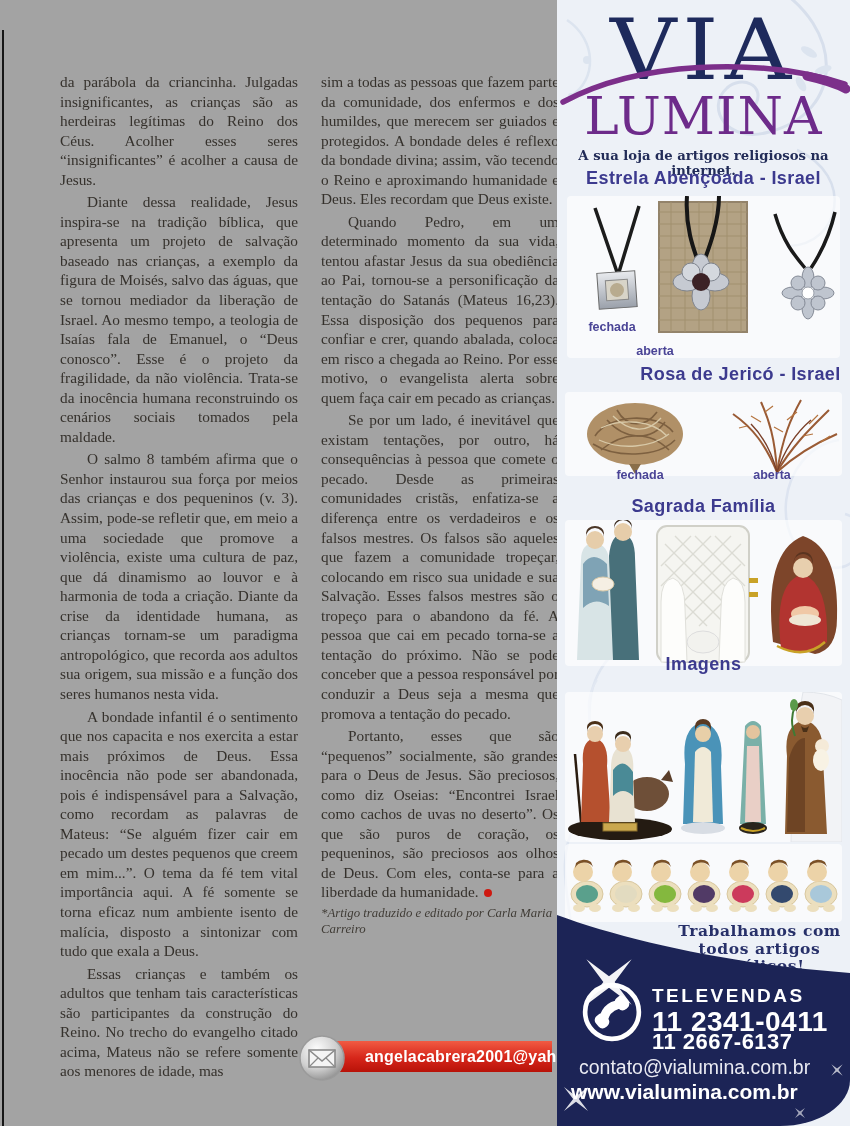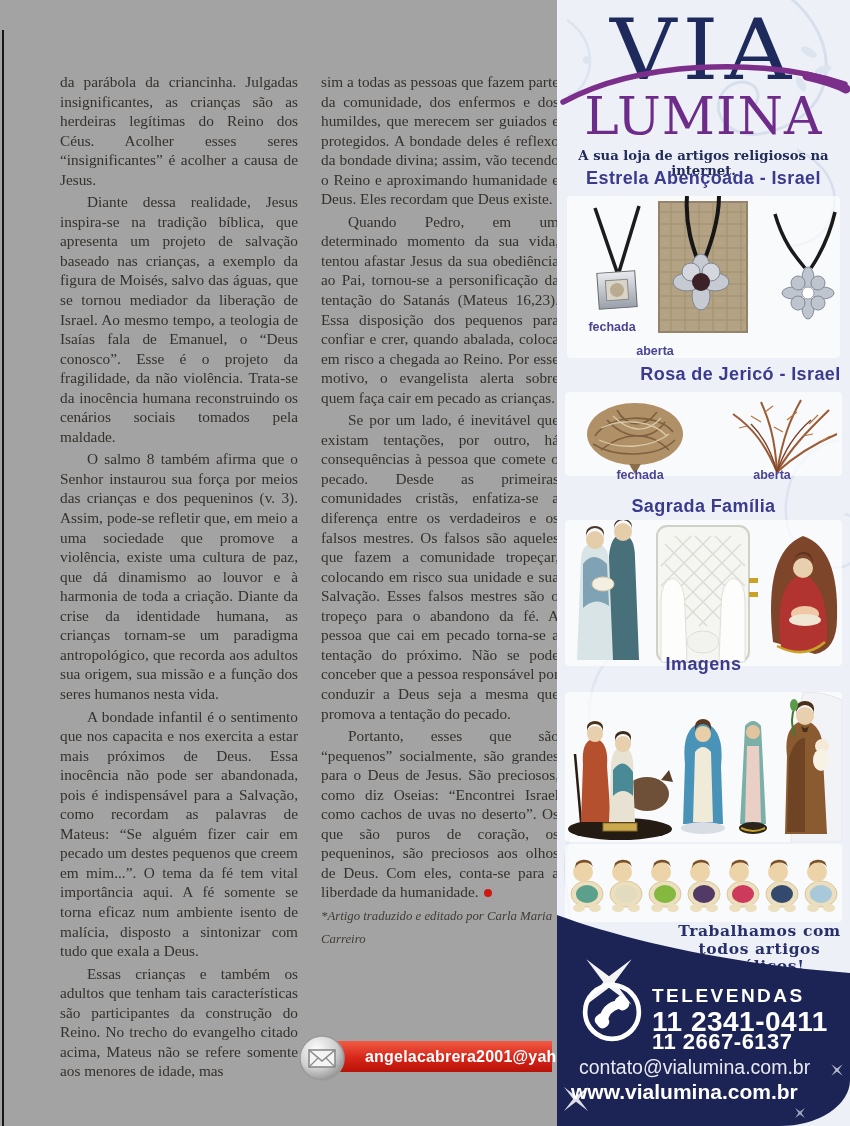--- a/index.html
+++ b/index.html
@@ -6,21 +6,21 @@
   .page{position:relative;width:850px;height:1126px;background:#a3a3a3;overflow:hidden;font-family:"Liberation Serif",serif;}
   .left-rule{position:absolute;left:2px;top:30px;width:2px;height:1096px;background:#161616;}
 
   
   .article-col{position:absolute;top:72px;width:238px;font-family:"Liberation Serif",serif;
     font-size:15.3px;line-height:19.55px;text-align:justify;color:#35312c;}
   .col1{left:60px;} .col2{left:321px;}
   .article-col p{margin:0 0 3px;text-indent:27px;}
   .article-col p.noindent{text-indent:0;}
   .enddot{display:inline-block;width:8px;height:8px;border-radius:50%;background:#ce1910;margin-left:5px;}
-  .footnote{margin-top:46px;font-size:12.8px;font-style:italic;line-height:23px;color:#403c36;text-align:left;}
+  .footnote{margin-top:46px;font-size:12.8px;font-style:italic;line-height:16px;color:#403c36;text-align:left;}
 
   
   .email-banner{position:absolute;left:299px;top:1035px;width:253px;height:46px;cursor:pointer;}
   .banner-bar{position:absolute;left:36px;top:6px;right:0;height:31px;
     background:linear-gradient(#f15b43,#d6261a 55%,#b81208);}
   .banner-text{display:block;line-height:31px;padding-left:30px;color:#fff;font-family:"Liberation Sans",sans-serif;
     font-weight:bold;font-size:16px;letter-spacing:0.2px;white-space:nowrap;}
   .env{position:absolute;left:0;top:0;width:46px;height:46px;}
 
   

